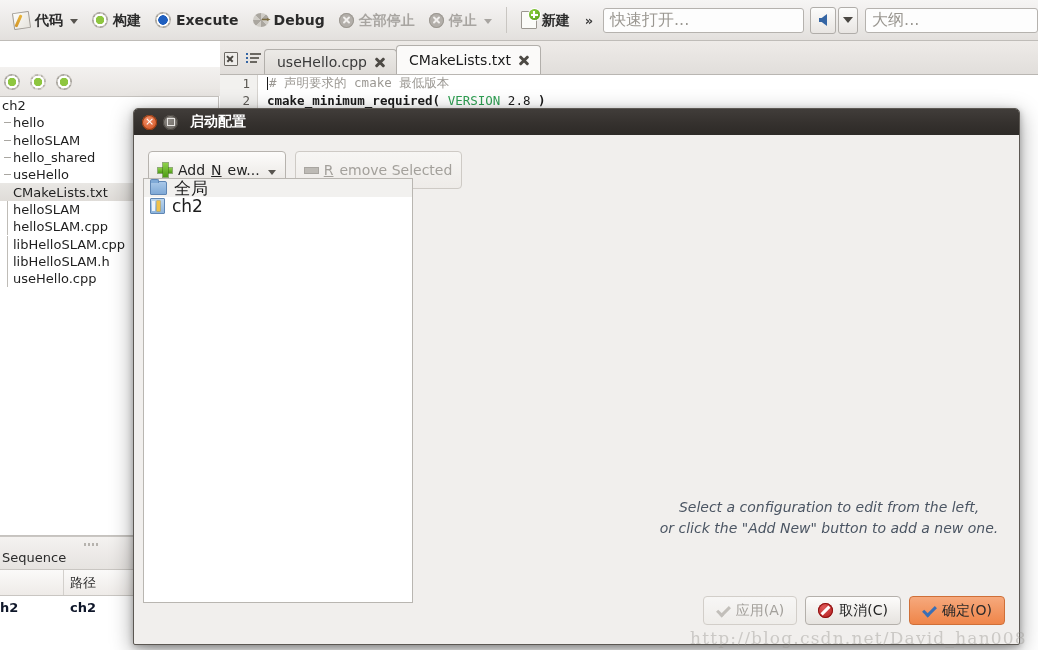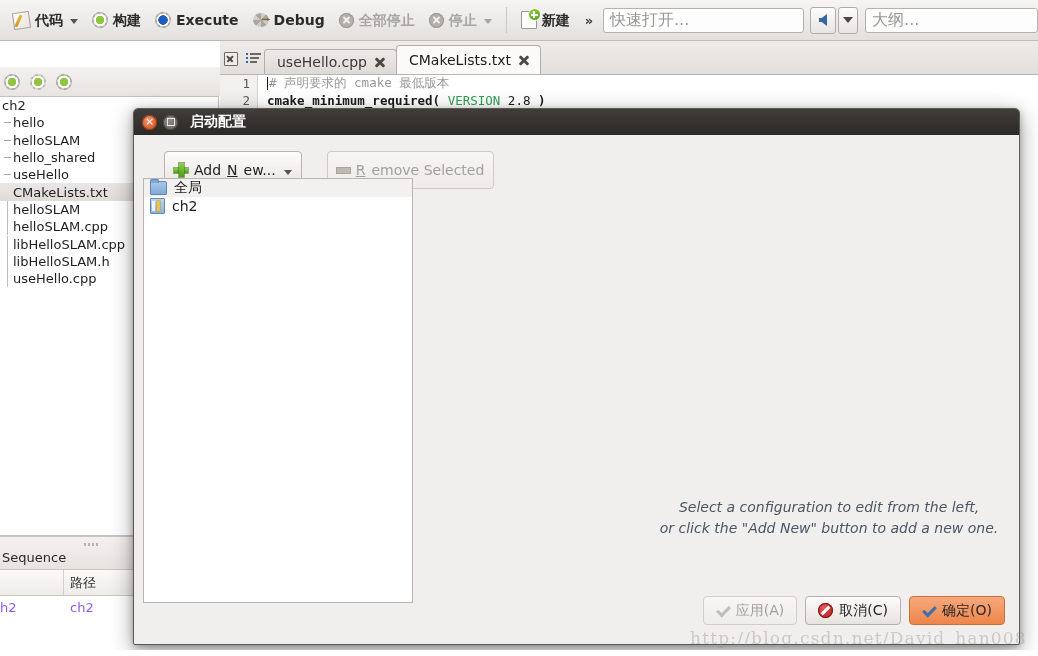--- a/index.html
+++ b/index.html
@@ -263,21 +263,21 @@
   #seq-header .col {
     display: flex; align-items: center;
     font-size: 13px; color: #2b2b2b;
     padding-left: 6px;
     box-sizing: border-box;
   }
   #seq-header .c1 { width: 64px; border-right: 1px solid #d3d0cc; }
   #seq-header .c2 { width: 155px; }
   #seq-row {
     height: 23px; display: flex; align-items: center;
-    font-size: 13px; color: #8b5cf6;
+    font-size: 13px; color: #0f172a; font-weight: bold;
   }
   #seq-row .c1 { width: 64px; padding-left: 0px; box-sizing: border-box; }
   #seq-row .c2 { width: 155px; padding-left: 6px; box-sizing: border-box; }
 
   
   #editor-area {
     position: absolute;
     left: 220px; top: 41px;
     width: 818px; height: 615px;
     background: #ffffff;
@@ -448,21 +448,20 @@
   .dbtn {
     height: 27px;
     display: flex; align-items: center; gap: 6px;
     padding: 18px 9px;
     border: 1px solid #b7b3ae;
     border-radius: 4px;
     background: linear-gradient(to bottom,#fdfcfb,#e6e3df);
     font-size: 14px;
     color: #232323;
     box-sizing: border-box;
-    margin-left: 16px;
   }
   .dbtn.disabled {
     color: #a3a09b;
     background: linear-gradient(to bottom,#f7f6f4,#eeebe8);
     border-color: #cecac5;
   }
   .ic-plus {
     width: 14px; height: 14px; position: relative; flex: none;
   }
   .ic-plus::before, .ic-plus::after {
@@ -482,21 +481,21 @@
     position: absolute; left: 143px; top: 178px;
     width: 270px; height: 425px;
     background: #ffffff;
     border: 1px solid #b9b6b1;
     box-sizing: border-box;
   }
   .cfg-row {
     height: 18px;
     display: flex; align-items: center; gap: 7px;
     padding-left: 6px;
-    font-size: 14px;
+    font-size: 17px;
     color: #1c1c1c;
   }
   .cfg-row.alt { background: #f2f1ef; }
   .ic-folder {
     width: 15px; height: 12px; flex: none; position: relative;
     background: linear-gradient(to bottom,#a9c8e8,#7fa9d6);
     border: 1px solid #5f86b4;
     border-radius: 1px 2px 1px 1px;
   }
   .ic-folder::before {

